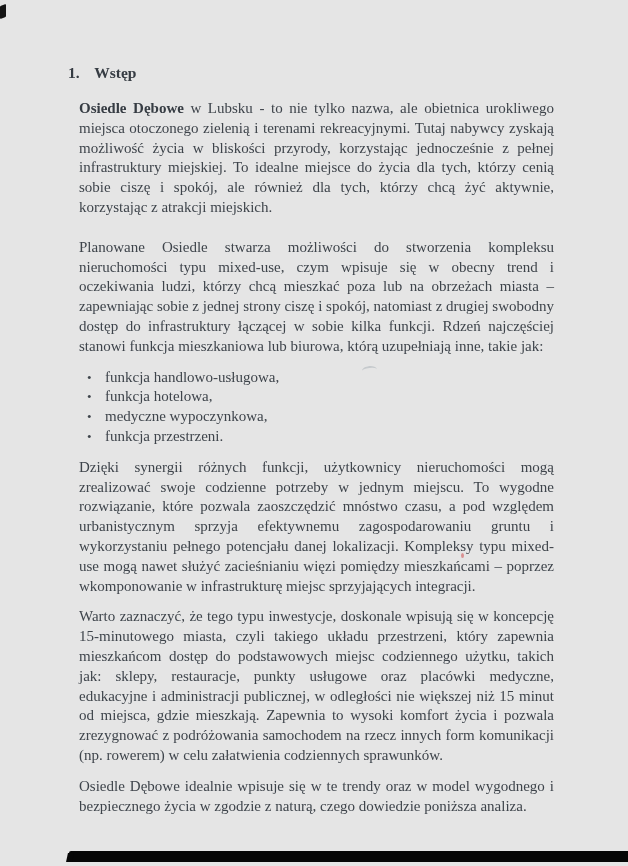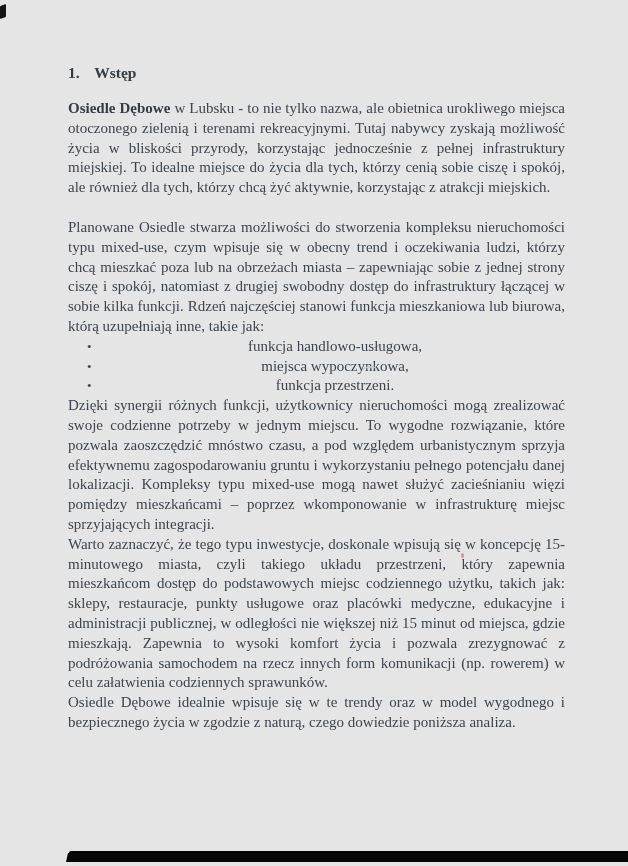--- a/index.html
+++ b/index.html
@@ -29,35 +29,34 @@
     font-size: 15.5px;
     font-weight: 700;
     color: #363c43;
     line-height: 21px;
   }
   .heading .hnum {
     display: inline-block;
     margin-right: 11px;
   }
   .content p {
-    margin: 0;
+    margin: 11px;
     text-align: justify;
   }
   .content p.intro {
     margin-bottom: 20px;
   }
   .lead {
     font-weight: 700;
     color: #363c43;
   }
   ul.func-list {
     margin: 0;
     padding: 0;
     list-style: none;
-    text-align: center;
   }
   ul.func-list li {
     position: relative;
     padding-left: 37px;
     line-height: 19.8px;
   }
   ul.func-list li::before {
     content: "•";
     position: absolute;
     left: 19px;
@@ -128,21 +127,22 @@
     </h1>
 
     <p class="intro">
       <span class="lead">Osiedle Dębowe</span><span> w Lubsku - to nie tylko nazwa, ale obietnica urokliwego miejsca otoczonego zielenią i terenami rekreacyjnymi. Tutaj nabywcy zyskają możliwość życia w bliskości przyrody, korzystając jednocześnie z pełnej infrastruktury miejskiej. To idealne miejsce do życia dla tych, którzy cenią sobie ciszę i spokój, ale również dla tych, którzy chcą żyć aktywnie, korzystając z atrakcji miejskich.</span>
     </p>
 
     <p>Planowane Osiedle stwarza możliwości do stworzenia kompleksu nieruchomości typu mixed-use, czym wpisuje się w obecny trend i oczekiwania ludzi, którzy chcą mieszkać poza lub na obrzeżach miasta – zapewniając sobie z jednej strony ciszę i spokój, natomiast z drugiej swobodny dostęp do infrastruktury łączącej w sobie kilka funkcji. Rdzeń najczęściej stanowi funkcja mieszkaniowa lub biurowa, którą uzupełniają inne, takie jak:</p>
 
     <ul class="func-list">
       <li><span>funkcja handlowo-usługowa,</span></li>
-      <li><span>miejsca wypoczynkowa,</span></li>
+      <li><span>funkcja hotelowa,</span></li>
+      <li><span>medyczne wypoczynkowa,</span></li>
       <li><span>funkcja przestrzeni.</span></li>
     </ul>
 
     <p>Dzięki synergii różnych funkcji, użytkownicy nieruchomości mogą zrealizować swoje codzienne potrzeby w jednym miejscu. To wygodne rozwiązanie, które pozwala zaoszczędzić mnóstwo czasu, a pod względem urbanistycznym sprzyja efektywnemu zagospodarowaniu gruntu i wykorzystaniu pełnego potencjału danej lokalizacji. Kompleksy typu mixed-use mogą nawet służyć zacieśnianiu więzi pomiędzy mieszkańcami – poprzez wkomponowanie w infrastrukturę miejsc sprzyjających integracji.</p>
 
     <p>Warto zaznaczyć, że tego typu inwestycje, doskonale wpisują się w koncepcję 15-minutowego miasta, czyli takiego układu przestrzeni, który zapewnia mieszkańcom dostęp do podstawowych miejsc codziennego użytku, takich jak: sklepy, restauracje, punkty usługowe oraz placówki medyczne, edukacyjne i administracji publicznej, w odległości nie większej niż 15 minut od miejsca, gdzie mieszkają. Zapewnia to wysoki komfort życia i pozwala zrezygnować z podróżowania samochodem na rzecz innych form komunikacji (np. rowerem) w celu załatwienia codziennych sprawunków.</p>
 
     <p>Osiedle Dębowe idealnie wpisuje się w te trendy oraz w model wygodnego i bezpiecznego życia w zgodzie z naturą, czego dowiedzie poniższa analiza.</p>
 
   </div>

